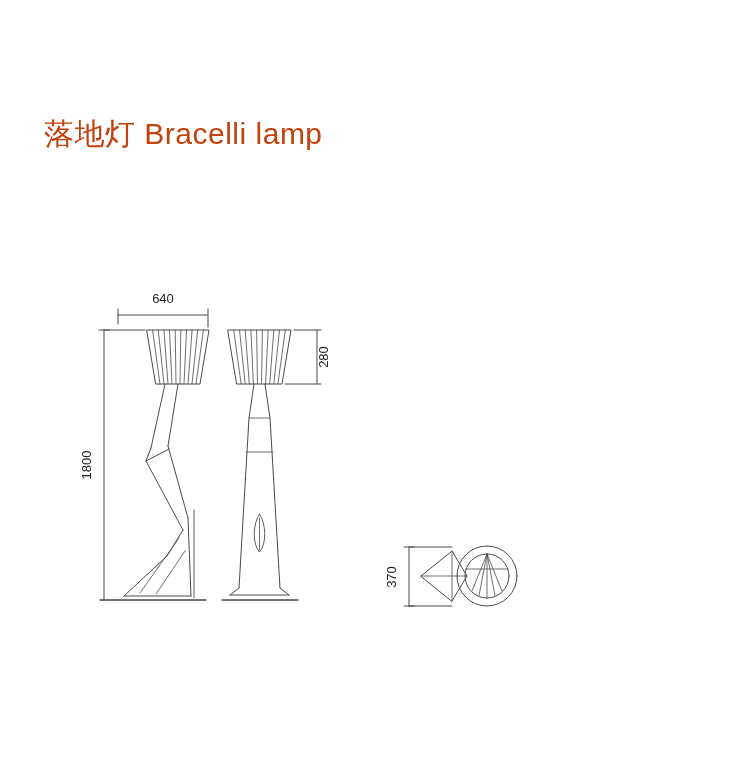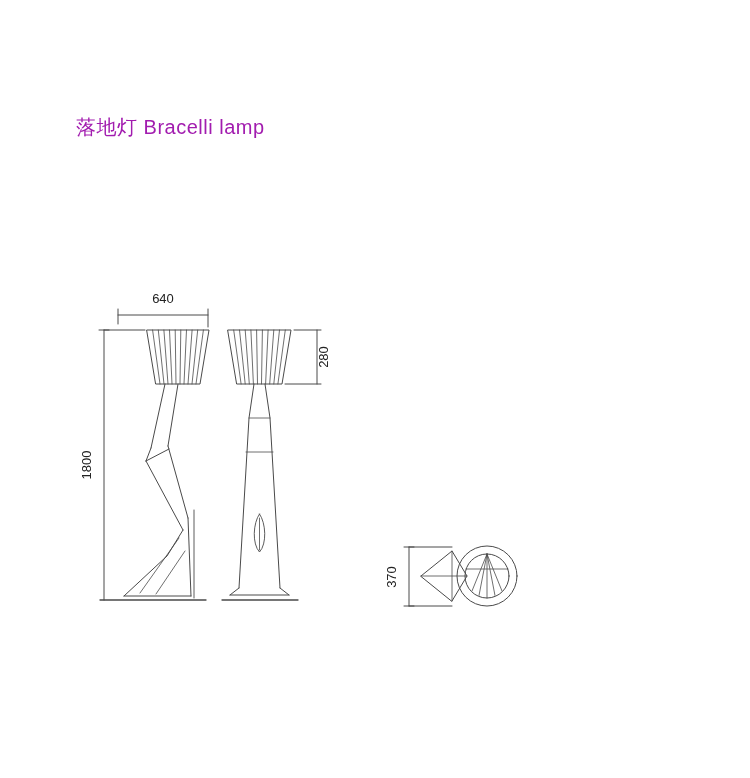--- a/index.html
+++ b/index.html
@@ -10,25 +10,25 @@
   }
   .canvas {
     position: relative;
     width: 750px;
     height: 778px;
     background: #ffffff;
     overflow: hidden;
   }
   .title {
     position: absolute;
-    left: 76px;
+    left: 44px;
     top: 114px;
-    font-size: 20px;
+    font-size: 30px;
     font-weight: 400;
-    color: #a21caf;
+    color: #c2410c;
     letter-spacing: 0.5px;
     white-space: nowrap;
   }
   svg.drawing {
     position: absolute;
     left: 0;
     top: 0;
   }
   svg text {
     font-family: "Liberation Sans", sans-serif;

